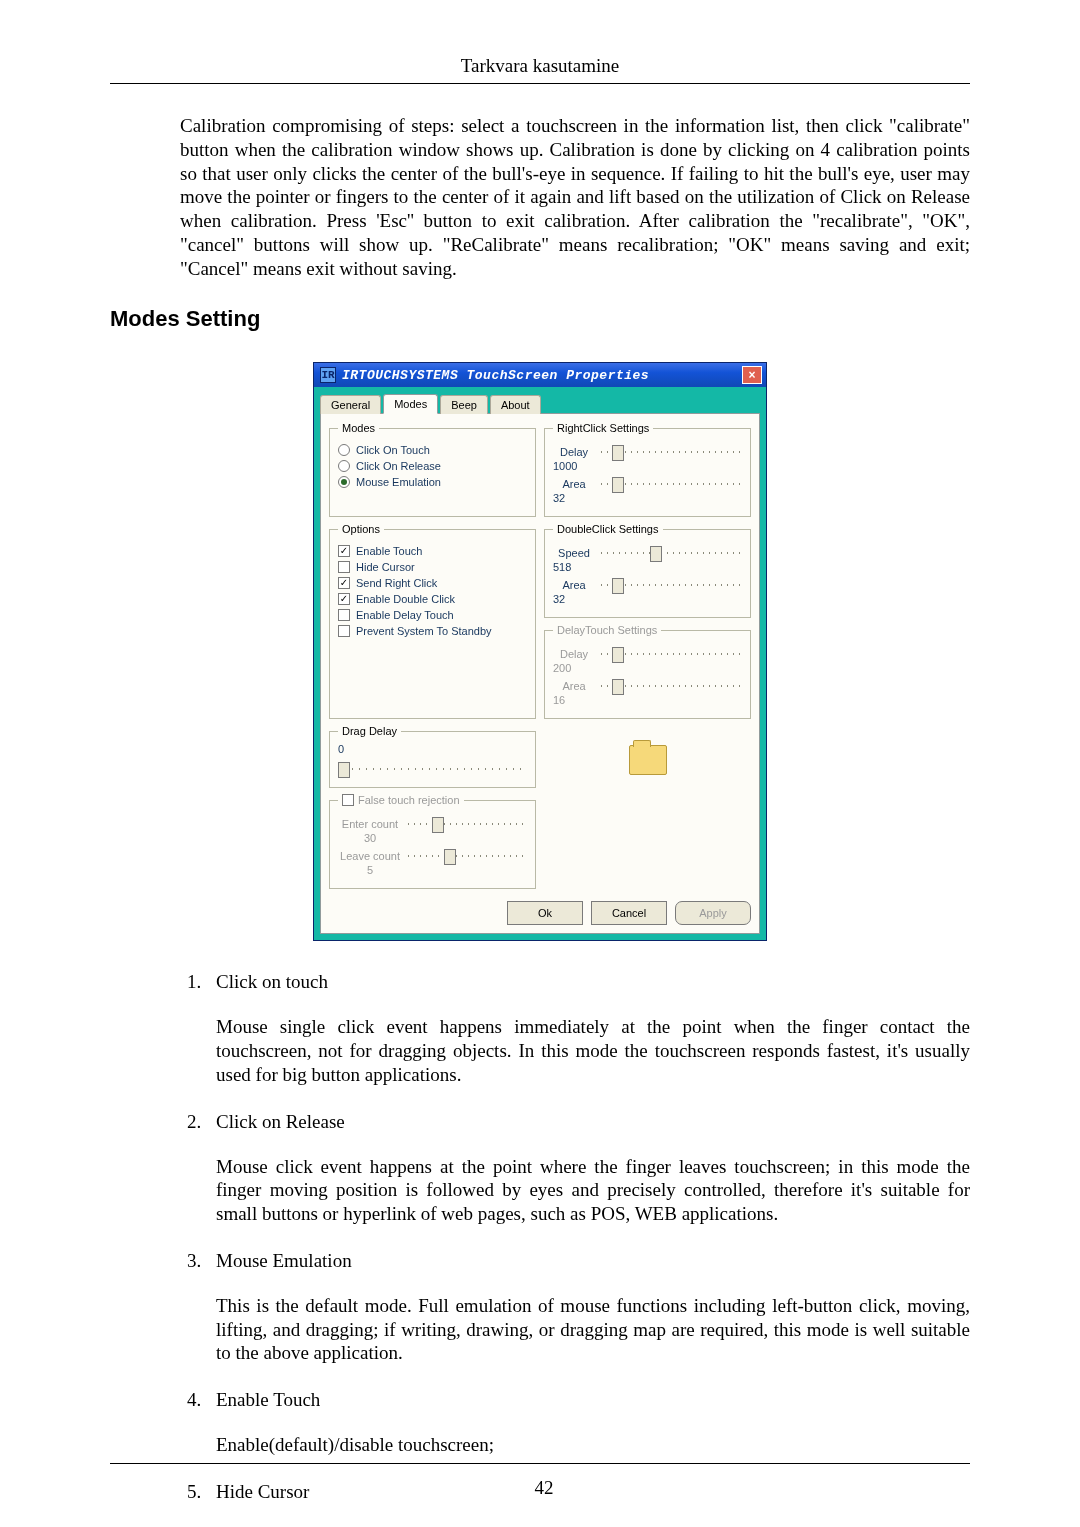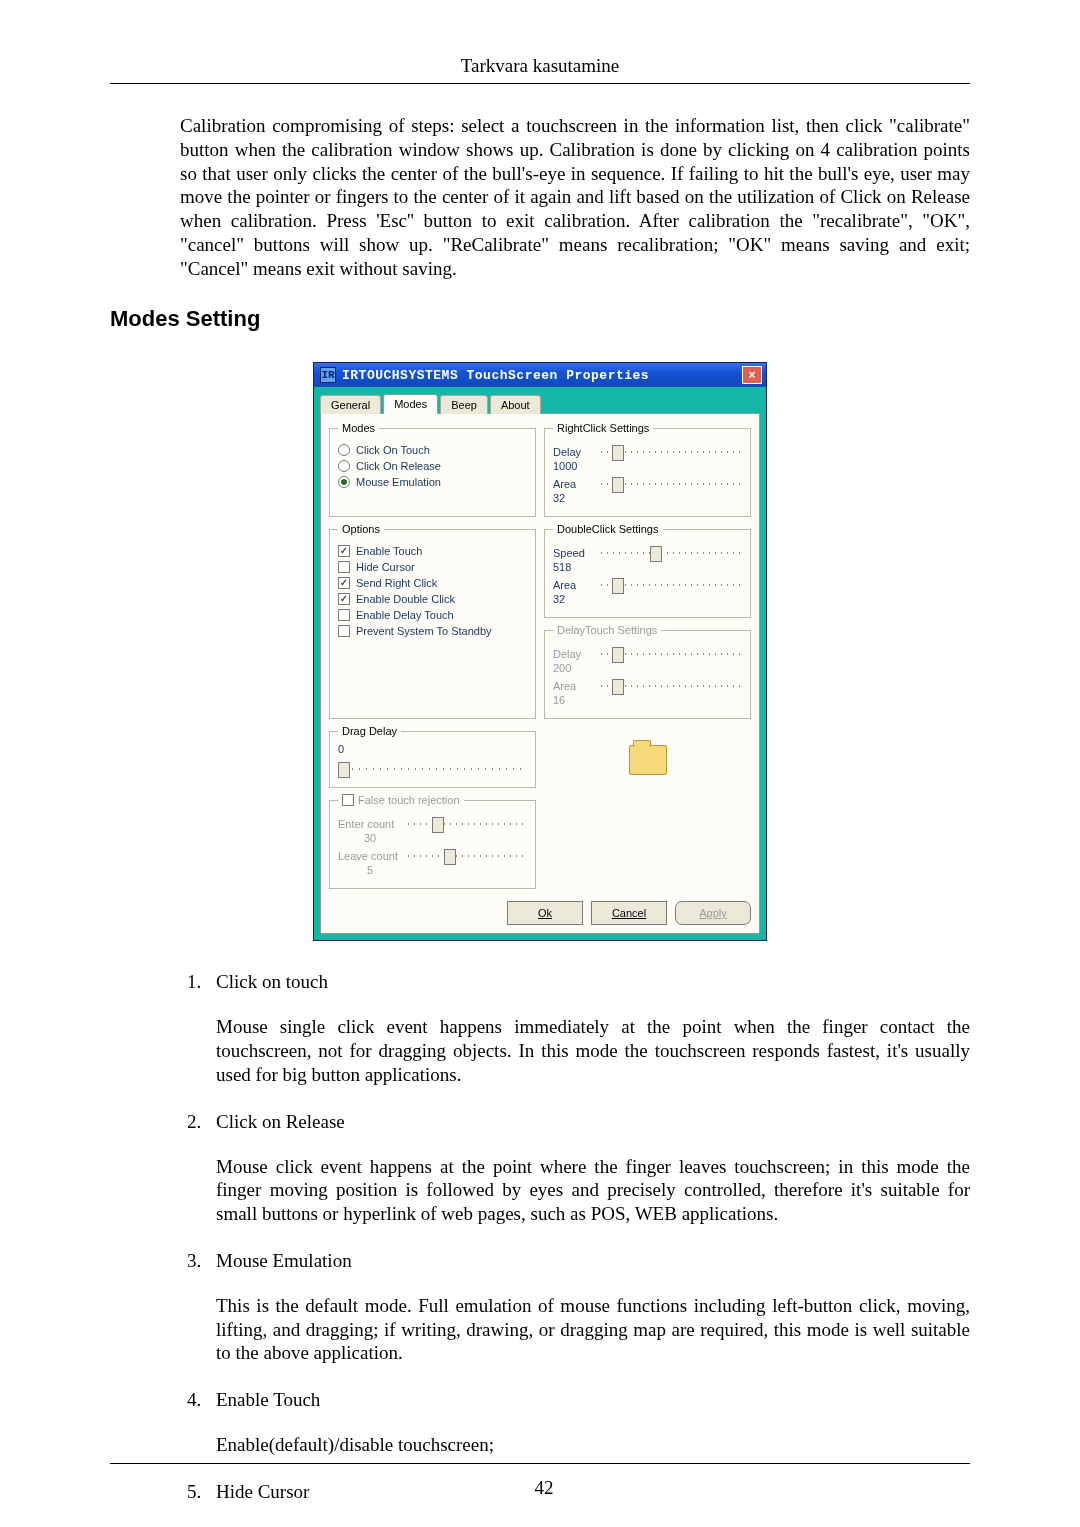--- a/index.html
+++ b/index.html
@@ -72,20 +72,21 @@
     display:flex;align-items:center;justify-content:center;
     color:#0a246a;font-size:11px;font-family: "Courier New", monospace;
   }
   .titlebar .title-text {
     font-family: "Courier New", monospace;
     font-size: 13px;
     letter-spacing: .5px;
     flex: 1;
     white-space: nowrap;
     overflow: hidden;
+    font-style: italic;
   }
   .close-btn {
     width: 20px; height: 18px;
     background: #e06050;
     border: 1px solid #fff;
     box-sizing: border-box;
     display:flex;align-items:center;justify-content:center;
     color:#fff;font-weight:bold;font-size:12px;
   }
   .tabs {
@@ -162,21 +163,21 @@
     border: 1px solid #7a7a7a;
     background: #fff;
     display:flex;align-items:center;justify-content:center;
     font-size:10px;line-height:1;color:#000;
   }
   .check.sel::after { content:"✓"; }
   .sl {
     display: flex; align-items: center; gap: 6px;
     margin: 4px 0;
   }
-  .sl .lab { width: 42px; font-size:11px; color:#17365d; }
+  .sl .lab { width: 42px; font-size:11px; color:#17365d;text-align:center; }
   .sl .val { width: 34px; font-size:11px; color:#17365d; text-align:left; }
   .sl .track {
     flex: 1;
     height: 16px;
     position: relative;
   }
   .sl .track::before {
     content:"";
     position:absolute; left:0; right:0; top:7px; height:2px;
     background: repeating-linear-gradient(90deg,#8a8a7a 0 1px, transparent 1px 6px);
@@ -210,21 +211,21 @@
     background:#f6d97a; border:1px solid #b89a3a; border-bottom:none;
     border-radius:2px 2px 0 0;
   }
   .btnbar {
     grid-column: 1 / span 2;
     display: flex; justify-content: flex-end; gap: 8px; padding-top: 6px;
   }
   .btn {
     width: 74px; height: 22px;
     background:#ece9d8; border:1px solid #7a7a7a;
-    font-size:11px; display:flex;align-items:center;justify-content:center;text-decoration:underline;
+    font-size:11px; display:flex;align-items:center;justify-content:center;
   }
   .btn.disabled { color:#9a9a9a;border-radius:7px; }
 
   
   ol.feature-list {
     margin: 0 0 0 70px;
     padding-left: 26px;
     font-size: 19px;
   }
   ol.feature-list > li {

